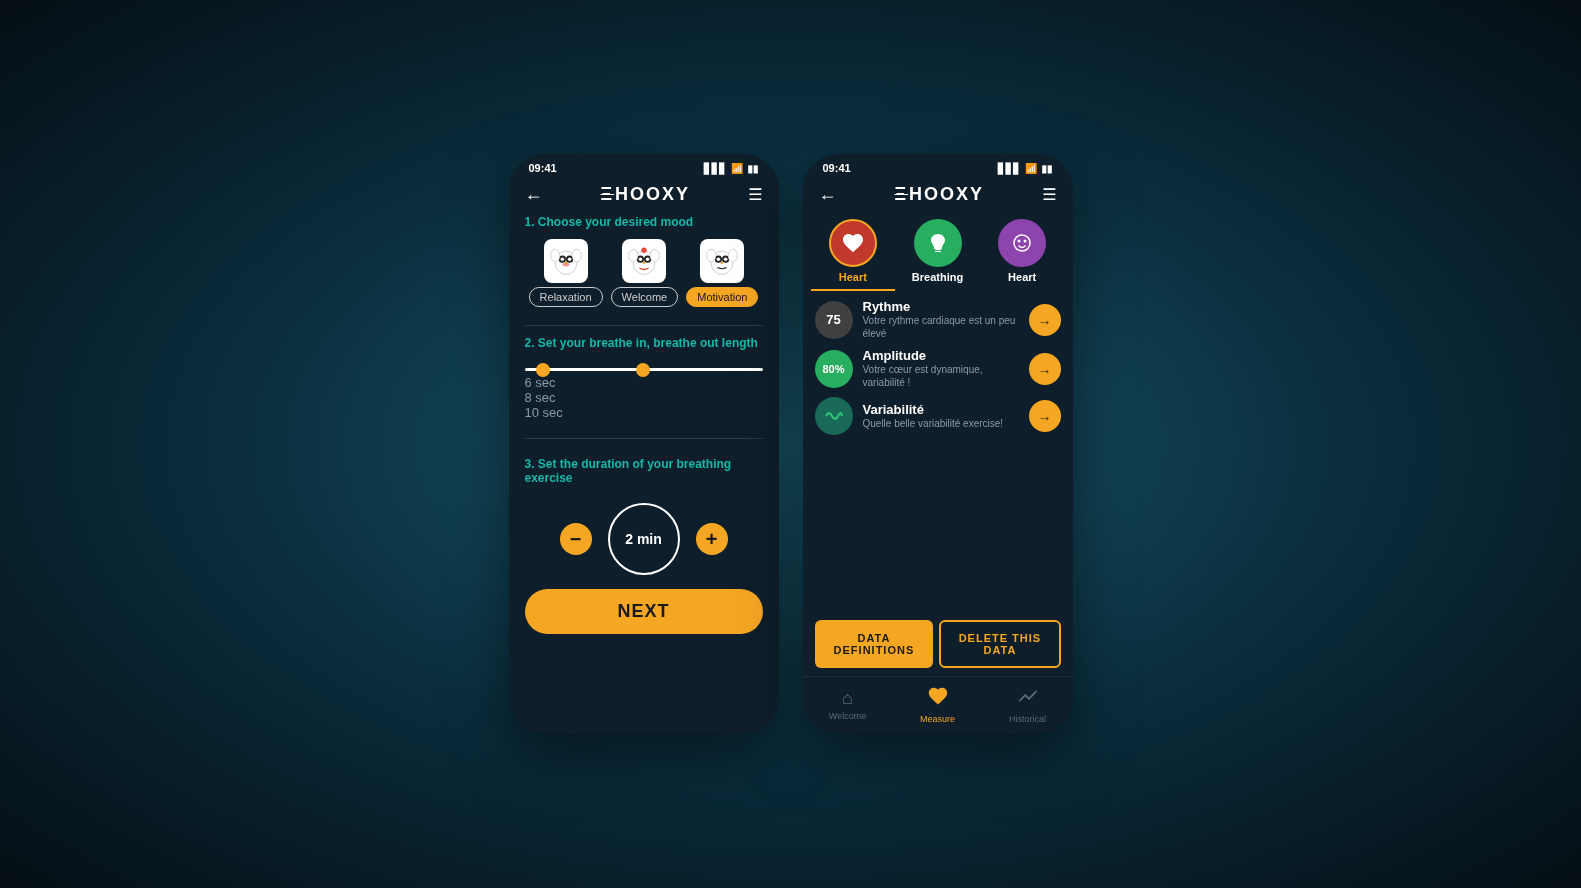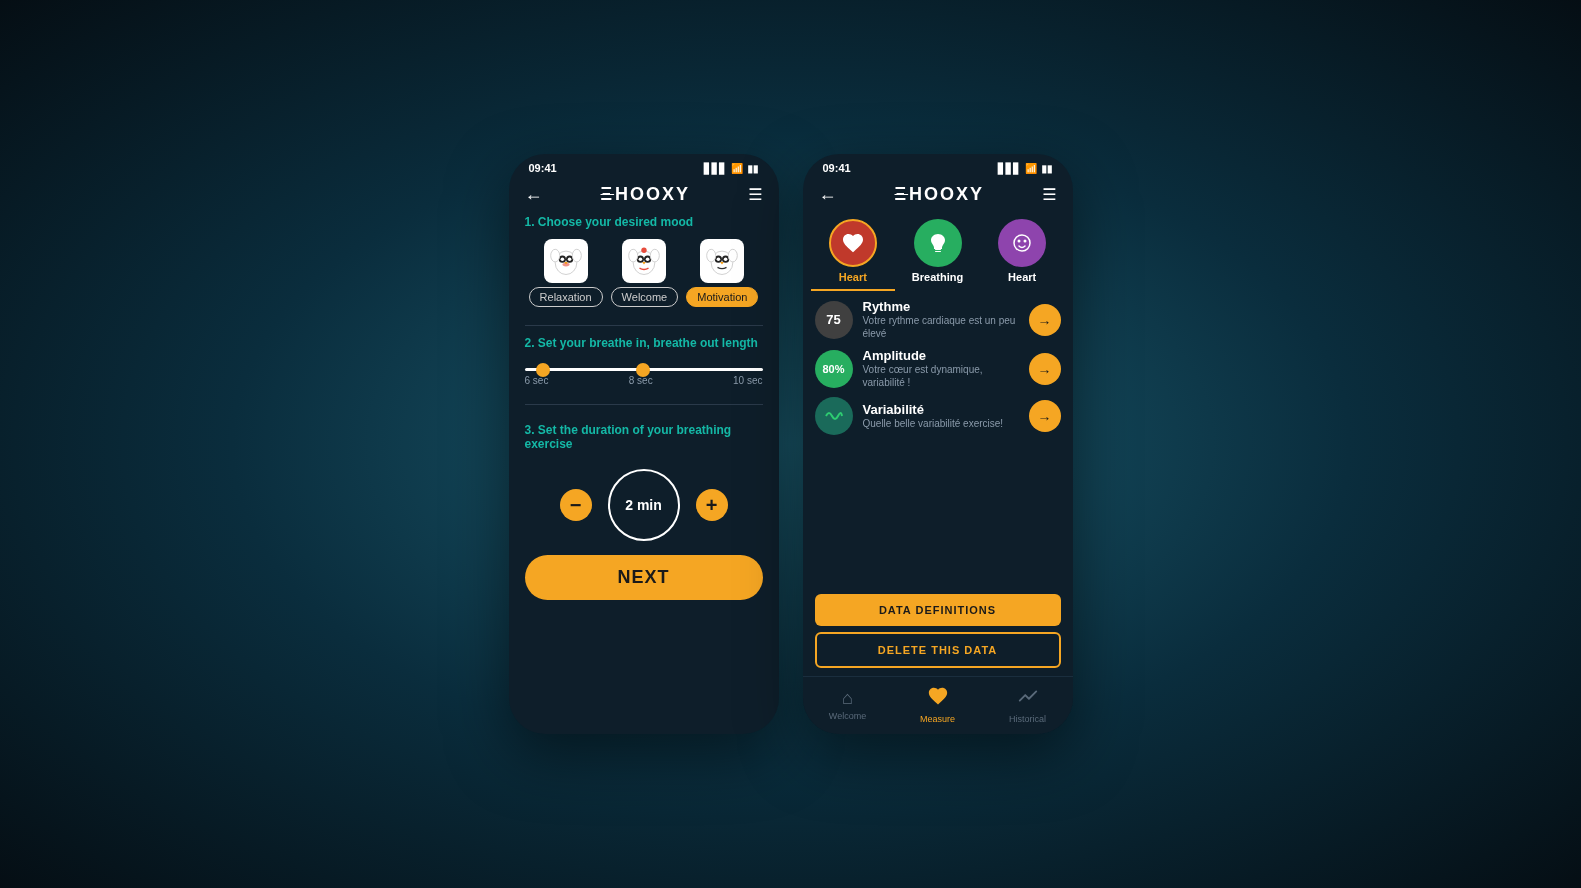--- a/index.html
+++ b/index.html
@@ -159,22 +159,23 @@
       position: absolute;
       top: -5.5px;
       cursor: pointer;
     }
     .slider-thumb.left { left: 5%; }
     .slider-thumb.middle { left: 47%; }
     .slider-labels {
       display: flex;
       justify-content: space-between;
       color: #8a9aaa;
-      font-size: 10px;
+      font-size: 13px;
       margin-top: 4px;
+      flex-direction: column;
     }
 
     .duration-section {
       display: flex;
       flex-direction: column;
       align-items: center;
       margin-top: 8px;
     }
     .duration-controls {
       display: flex;
@@ -315,21 +316,20 @@
       justify-content: center;
       color: #1a1a1a;
       font-size: 14px;
       font-weight: 700;
       cursor: pointer;
     }
 
     .action-buttons {
       padding: 6px 12px 8px;
       display: flex;
-      flex-direction: column;
       gap: 6px;
       flex-shrink: 0;
     }
     .action-btn {
       width: 100%;
       padding: 10px;
       border-radius: 6px;
       font-size: 11px;
       font-weight: 800;
       letter-spacing: 1px;

